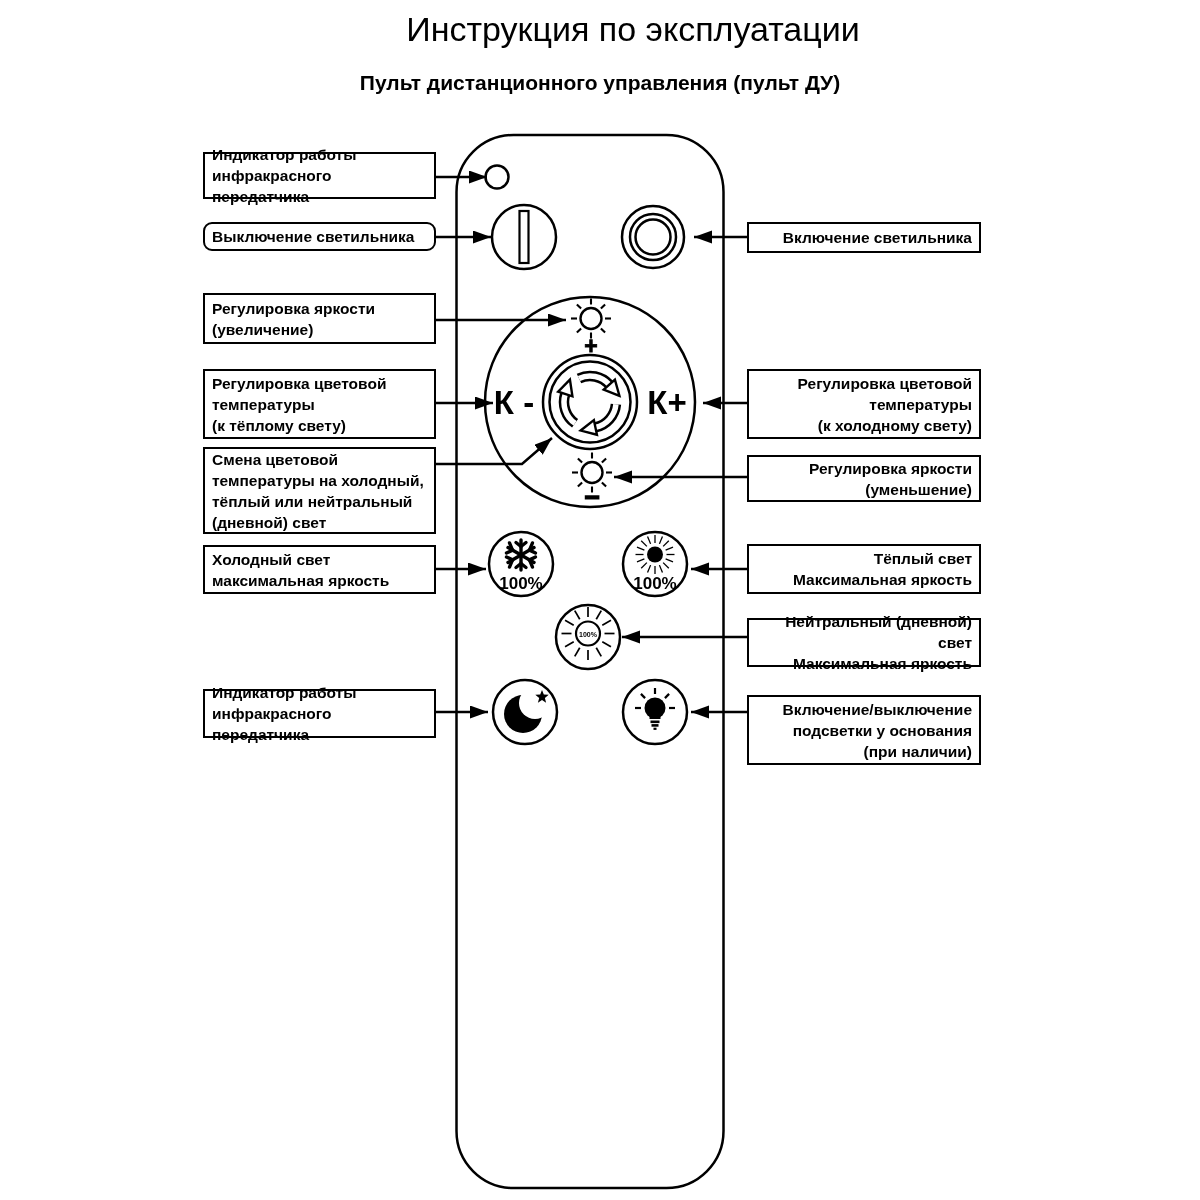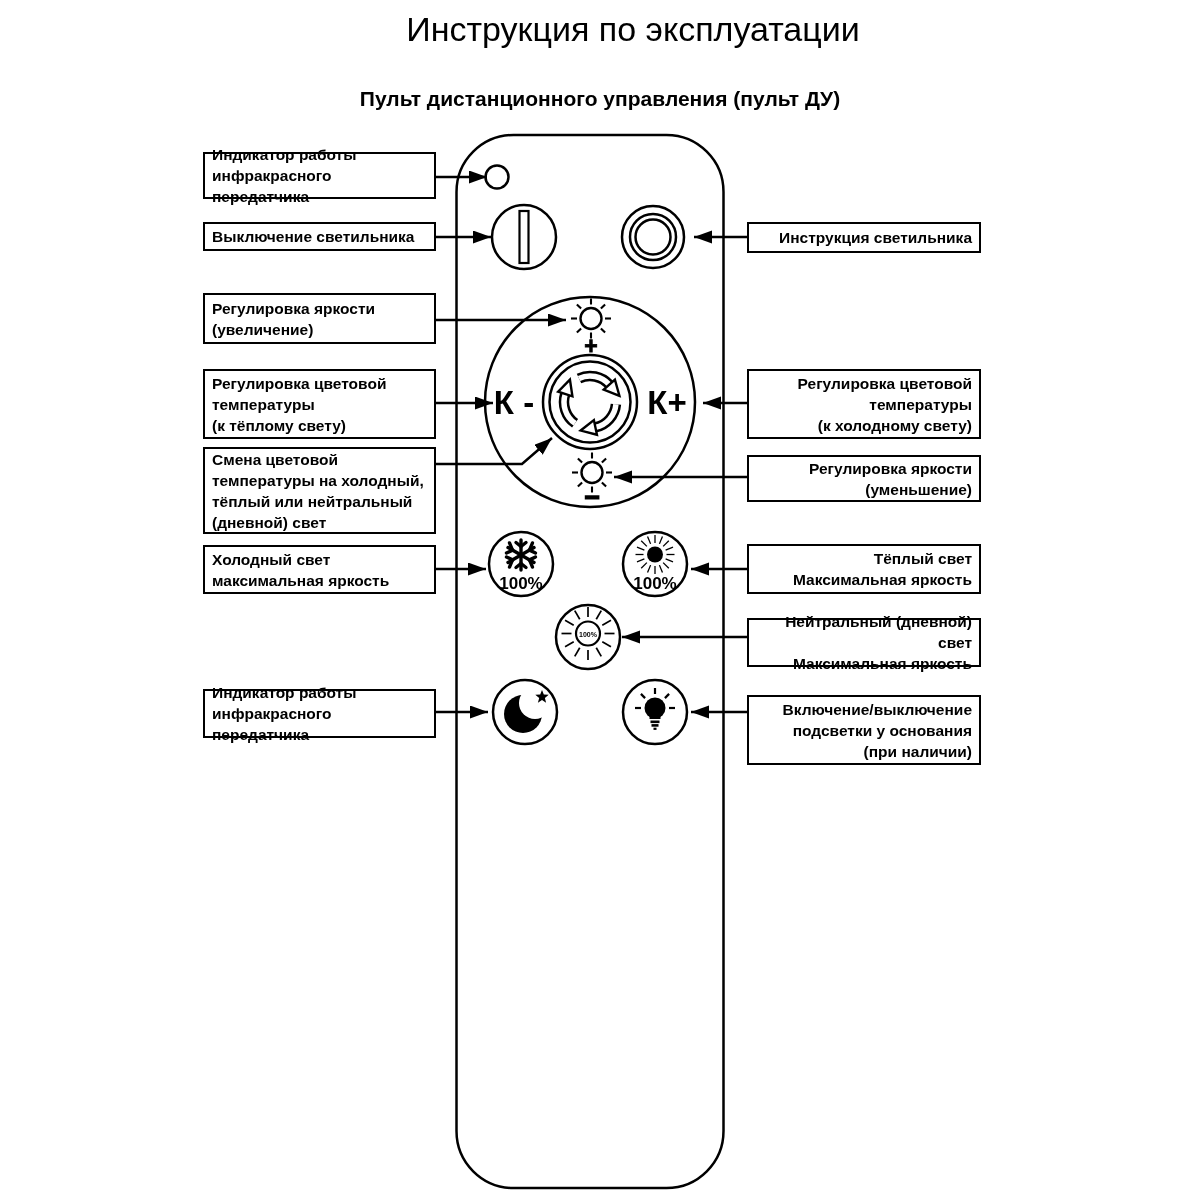--- a/index.html
+++ b/index.html
@@ -1,55 +1,55 @@
 <!DOCTYPE html>
 <html><head>
 <meta charset="utf-8">
 <style>
   html,body{margin:0;padding:0;background:#ffffff;}
   .page{position:relative;width:1200px;height:1200px;background:#ffffff;overflow:hidden;
         font-family:"Liberation Sans", sans-serif;color:#000;}
   .title{position:absolute;left:0;top:10px;width:1200px;text-align:center;
          font-size:34px;font-weight:normal;letter-spacing:0;padding-left:33px;}
-  .subtitle{position:absolute;left:0;top:87px;width:1200px;text-align:center;
+  .subtitle{position:absolute;left:0;top:71px;width:1200px;text-align:center;
             font-size:21px;font-weight:bold;}
   .callout{position:absolute;box-sizing:border-box;border:2px solid #000;background:#fff;
            font-size:15.5px;font-weight:bold;line-height:21px;white-space:pre-line;
            display:flex;flex-direction:column;justify-content:center;}
   .callout.left{left:203px;width:233px;text-align:left;padding:2px 4px 2px 7px;}
   .callout.right{left:747px;width:234px;text-align:right;padding:2px 7px 2px 4px;}
   svg{position:absolute;left:0;top:0;}
   svg text{font-family:"Liberation Sans", sans-serif;}
 </style>
 </head>
 <body>
 
 <div class="page">
 
   <div class="title">Инструкция по эксплуатации</div>
   <div class="subtitle">Пульт дистанционного управления (пульт ДУ)</div>
 
   <div class="callout left" style="top:152px;height:47px;">Индикатор работы
 инфракрасного передатчика</div>
-  <div class="callout left" style="top:222px;height:29px;">Выключение светильника</div>
+  <div class="callout left" style="top:222px;height:29px;border-radius:9px;">Выключение светильника</div>
   <div class="callout left" style="top:293px;height:51px;">Регулировка яркости
 (увеличение)</div>
   <div class="callout left" style="top:369px;height:70px;">Регулировка цветовой
 температуры
 (к тёплому свету)</div>
   <div class="callout left" style="top:447px;height:87px;">Смена цветовой
 температуры на холодный,
 тёплый или нейтральный
 (дневной) свет</div>
   <div class="callout left" style="top:545px;height:49px;">Холодный свет
 максимальная яркость</div>
   <div class="callout left" style="top:689px;height:49px;">Индикатор работы
 инфракрасного передатчика</div>
 
-  <div class="callout right" style="top:222px;height:31px;">Инструкция светильника</div>
+  <div class="callout right" style="top:222px;height:31px;">Включение светильника</div>
   <div class="callout right" style="top:369px;height:70px;">Регулировка цветовой
 температуры
 (к холодному свету)</div>
   <div class="callout right" style="top:455px;height:47px;">Регулировка яркости
 (уменьшение)</div>
   <div class="callout right" style="top:544px;height:50px;padding-left:12px;">Тёплый свет
 Максимальная яркость</div>
   <div class="callout right" style="top:618px;height:49px;">Нейтральный (дневной) свет
 Максимальная яркость</div>
   <div class="callout right" style="top:695px;height:70px;">Включение/выключение

